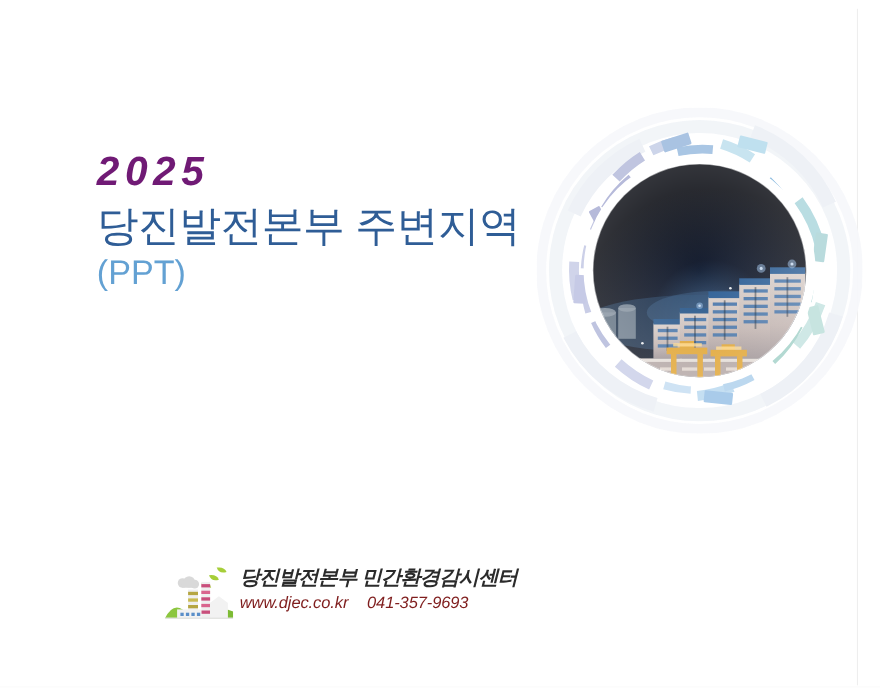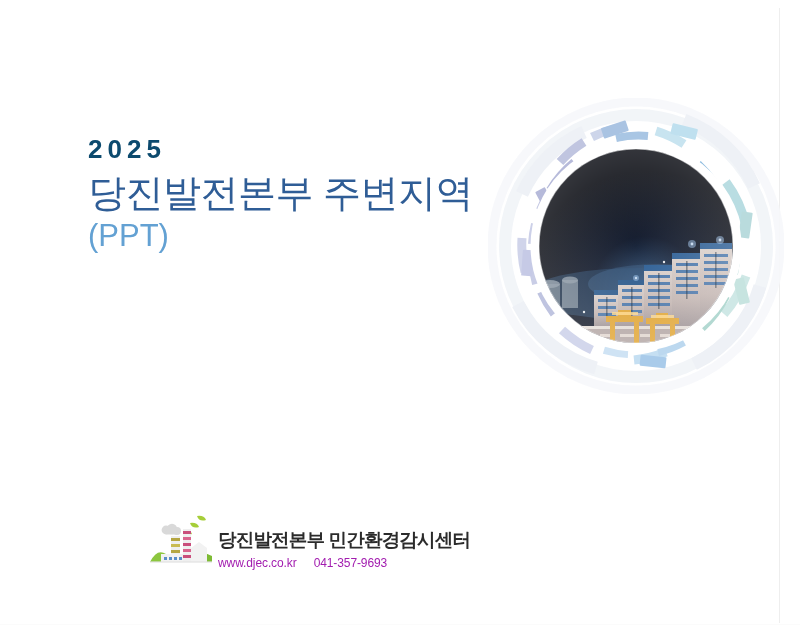--- a/index.html
+++ b/index.html
@@ -39,26 +39,27 @@
   }
 
   
   .title-block {
     position: absolute;
     left: 88px;
     top: 134px;
     width: 420px;
   }
   .year {
-    font-size: 26px;
+    font-size: 37px;
     font-weight: 700;
     letter-spacing: 5px;
-    color: #0c4a6e;
+    color: #701a75;
     line-height: 1.18;
     white-space: nowrap;
+    font-style: italic;
   }
   .subtitle {
     margin-top: 6px;
     font-size: 38px;
     font-weight: 400;
     letter-spacing: -0.5px;
     color: #2f5d96;
     line-height: 1.18;
     white-space: nowrap;
   }
@@ -90,21 +91,22 @@
     height: 296px;
   }
   .hero svg { display:block; width:296px; height:296px; }
 
   
   .footer {
     position: absolute;
     left: 150px;
     top: 512px;
     display: flex;
-    align-items: flex-end;
+    align-items: flex-start;
+    font-style: italic;
   }
   .logo-mark {
     width: 62px;
     height: 58px;
     flex: none;
   }
   .logo-mark svg { display: block; width: 62px; height: 58px; }
   .footer-text {
     margin-left: 6px;
     padding-top: 2px;
@@ -112,24 +114,24 @@
   .org-name {
     font-size: 18.5px;
     font-weight: 700;
     letter-spacing: -0.8px;
     color: #2b2b2b;
     line-height: 1.2;
     white-space: nowrap;
   }
   .org-contact {
     margin-top: 4px;
-    font-size: 12px;
+    font-size: 15px;
     font-weight: 400;
     letter-spacing: -0.1px;
-    color: #a21caf;
+    color: #7f1d1d;
     line-height: 1.2;
     white-space: nowrap;
   }
   .org-contact .phone { margin-left: 17px; }
 </style>
 </head>
 <body>
 
 <div class="slide">
 

